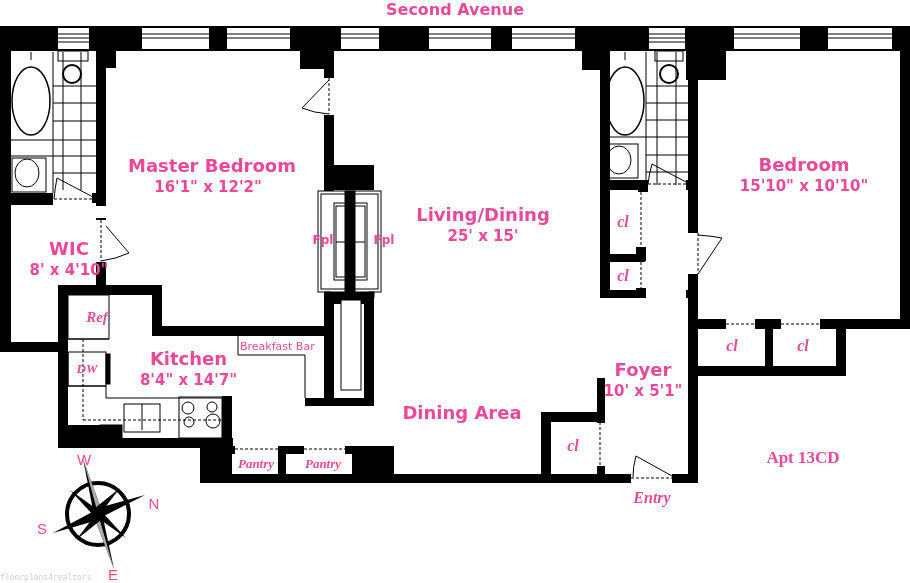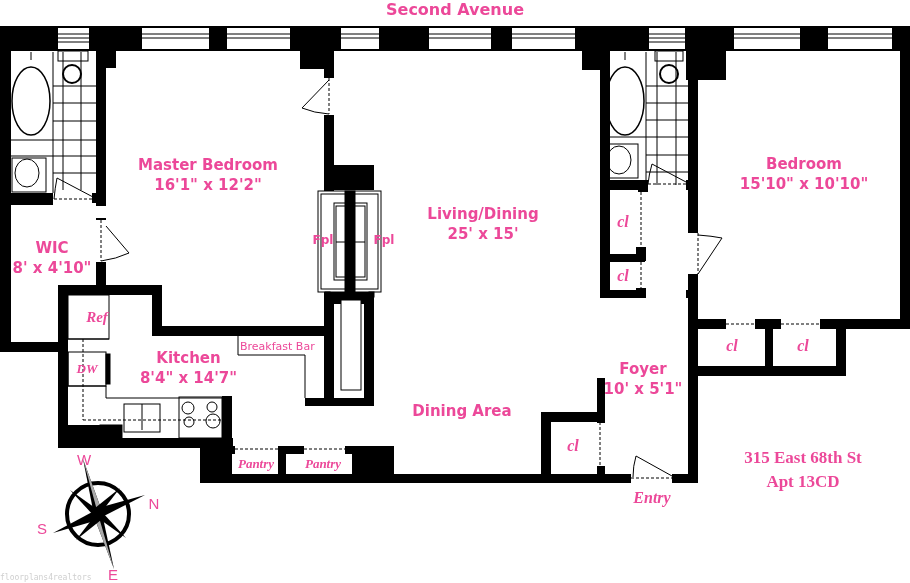--- a/index.html
+++ b/index.html
@@ -1,19 +1,19 @@
 <!DOCTYPE html>
 <html><head>
 <meta charset="utf-8">
 <style>
   html, body { margin: 0; padding: 0; background: #ffffff; }
   body { width: 910px; height: 583px; position: relative; overflow: hidden; }
   #plan { position: absolute; left: 0; top: 0; width: 910px; height: 583px; }
   .lbl { position: absolute; font-family: "DejaVu Sans", sans-serif; font-weight: bold; color: #ec4899; text-align: center; white-space: nowrap; line-height: 1; }
-  .room-name { font-size: 15px; }
+  .room-name { font-size: 18px; }
   .room-dim { font-size: 15px; margin-top: 5px; display: block; }
   .serif-it { font-family: Liberation Serif, serif; font-style: italic; font-weight: bold; }
   .cl { font-size: 16px; }
   .small-it { font-size: 13px; }
   .street { font-size: 16px; }
   .addr { font-family: "Liberation Serif", serif; font-weight: bold; font-size: 17px; text-align: center; line-height: 24px; }
   .fpl { font-size: 12px; }
   .bb { font-family: "DejaVu Sans", sans-serif; font-weight: normal; font-size: 11px; }
   .compass-lbl { font-family: "Liberation Sans", sans-serif; font-weight: normal; font-size: 15px; }
   .watermark { font-family: "DejaVu Sans Mono", monospace; font-weight: normal; font-size: 8px; color: #cfcfcf; }
@@ -285,21 +285,21 @@
 <div class="lbl" style="left:413px; top:206px; width:140px;">
   <span class="room-name">Living/Dining</span>
   <span class="room-dim">25' x 15'</span>
 </div>
 
 <div class="lbl" style="left:729px; top:156px; width:150px;">
   <span class="room-name">Bedroom</span>
   <span class="room-dim">15'10" x 10'10"</span>
 </div>
 
-<div class="lbl" style="left:7px; top:240px; width:90px;text-align:center;">
+<div class="lbl" style="left:24px; top:240px; width:90px;text-align:center;">
   <span class="room-name">WIC</span>
   <span class="room-dim">8' x 4'10"</span>
 </div>
 
 <div class="lbl" style="left:126px; top:350px; width:125px;">
   <span class="room-name">Kitchen</span>
   <span class="room-dim">8'4" x 14'7"</span>
 </div>
 
 <div class="lbl" style="left:597px; top:361px; width:92px;">
@@ -321,21 +321,20 @@
 
 <div class="lbl serif-it cl" style="left:610px; top:214px; width:26px;">cl</div>
 <div class="lbl serif-it cl" style="left:610px; top:268px; width:26px;">cl</div>
 <div class="lbl serif-it cl" style="left:712px; top:338px; width:40px;">cl</div>
 <div class="lbl serif-it cl" style="left:783px; top:338px; width:40px;">cl</div>
 <div class="lbl serif-it cl" style="left:555px; top:438px; width:36px;">cl</div>
 
 <div class="lbl serif-it" style="left:622px; top:490px; width:60px; font-size:16px;">Entry</div>
 
 <div class="lbl addr" style="left:718px; top:446px; width:170px;">
-  <div>315 East 68th St</div>
   <div>Apt 13CD</div>
 </div>
 
 <div class="lbl compass-lbl" style="left:76px; top:452px; width:16px;">W</div>
 <div class="lbl compass-lbl" style="left:146px; top:496px; width:16px;">N</div>
 <div class="lbl compass-lbl" style="left:34px; top:521px; width:16px;">S</div>
 <div class="lbl compass-lbl" style="left:105px; top:567px; width:16px;">E</div>
 
 <div class="lbl watermark" style="left:0px; top:574px; width:90px; text-align:left;">floorplans4realtors</div>
 

